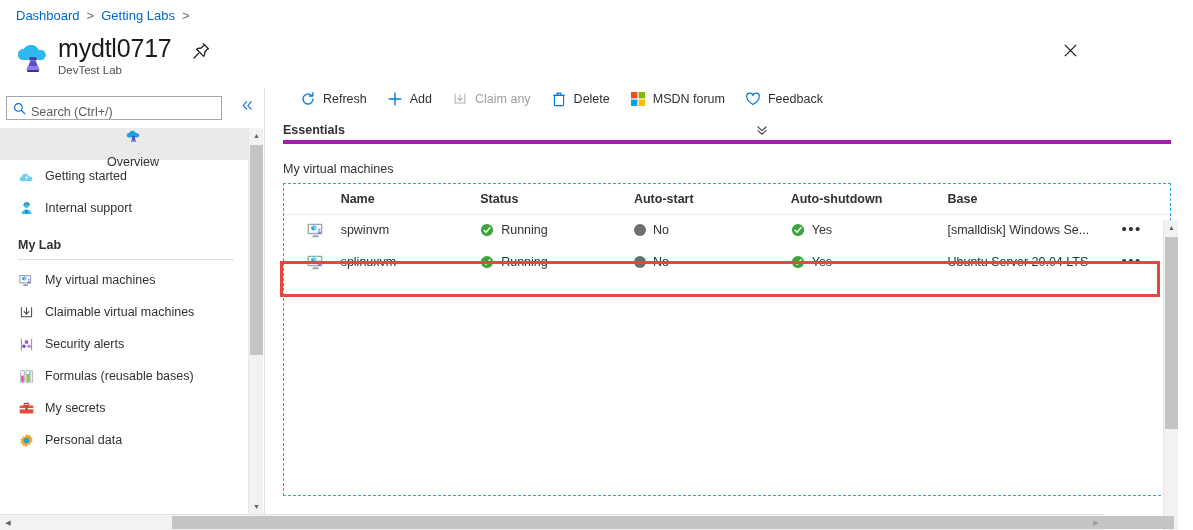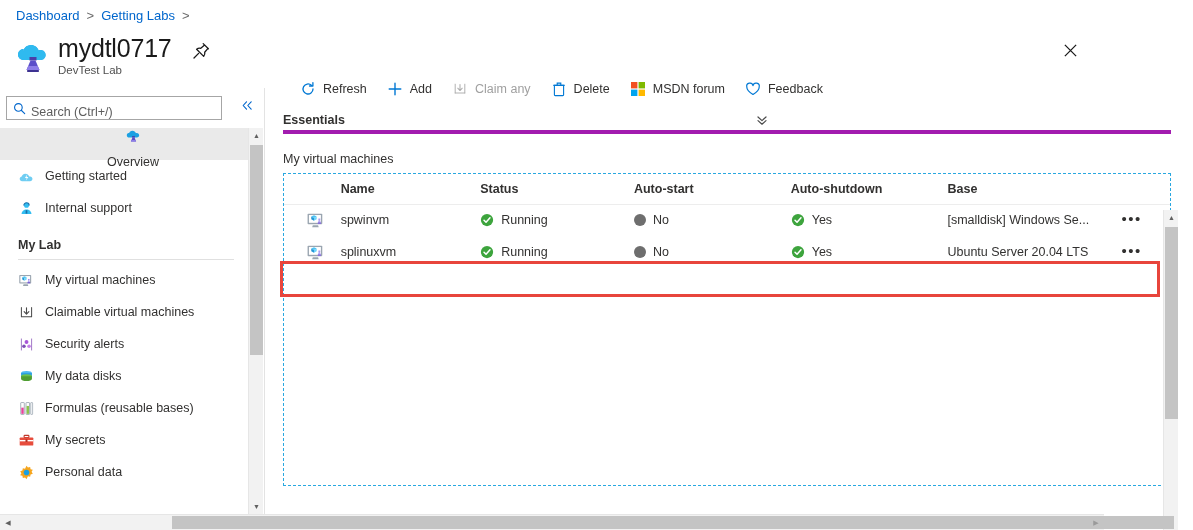--- a/index.html
+++ b/index.html
@@ -131,21 +131,21 @@
   }
 
   
   .pane-divider {
     position: absolute; left: 264px; top: 88px;
     width: 1px; height: 426px; background: #e3e3e3;
   }
 
   
   .main {
-    position: absolute; left: 265px; top: 70px;
+    position: absolute; left: 265px; top: 80px;
     width: 913px; height: 426px; background: #fff;
   }
 
   .toolbar {
     position: absolute; left: 0; top: 0;
     height: 38px; display: flex; align-items: center;
     padding-left: 25px; gap: 0px;
   }
   .tb-btn {
     display: flex; align-items: center; gap: 7px;
@@ -383,31 +383,20 @@
       <div class="nav-item">
         <span class="nav-ico">
           <svg viewBox="0 0 20 20" width="17" height="17">
             <path d="M4 3 v14 M16 3 v14" stroke="#9b6fc4" stroke-width="1.1" fill="none"></path>
             <circle cx="10" cy="7" r="2.3" fill="#a855d8"></circle>
             <circle cx="7" cy="12" r="2.1" fill="#7f4fb5"></circle>
             <circle cx="13" cy="12" r="2.1" fill="#c47fe8"></circle>
           </svg>
         </span>
         <span class="nav-label">Security alerts</span>
-      </div>
-      <div class="nav-item">
-        <span class="nav-ico">
-          <svg viewBox="0 0 20 20" width="17" height="17">
-            <ellipse cx="10" cy="6" rx="6.4" ry="2.4" fill="#4db8f0"></ellipse>
-            <path d="M3.6 6 v3 c0 1.3 2.9 2.4 6.4 2.4s6.4-1.1 6.4-2.4V6z" fill="#2f9fe0"></path>
-            <ellipse cx="10" cy="9.8" rx="6.4" ry="2.4" fill="#6cc24a"></ellipse>
-            <path d="M3.6 9.8 v3 c0 1.3 2.9 2.4 6.4 2.4s6.4-1.1 6.4-2.4v-3z" fill="#4f9e32"></path>
-          </svg>
-        </span>
-        <span class="nav-label">My data disks</span>
       </div>
       <div class="nav-item">
         <span class="nav-ico">
           <svg viewBox="0 0 20 20" width="17" height="17">
             <rect x="3.2" y="3" width="4.2" height="14" rx="0.6" fill="none" stroke="#9aa5b0" stroke-width="1"></rect>
             <rect x="3.9" y="9" width="2.8" height="7.3" fill="#e8449b"></rect>
             <rect x="9.4" y="3" width="4.2" height="14" rx="0.6" fill="none" stroke="#9aa5b0" stroke-width="1"></rect>
             <rect x="10.1" y="7" width="2.8" height="9.3" fill="#8bc34a"></rect>
             <rect x="15" y="3" width="2.2" height="14" rx="0.5" fill="none" stroke="#9aa5b0" stroke-width="0.9"></rect>
           </svg>

